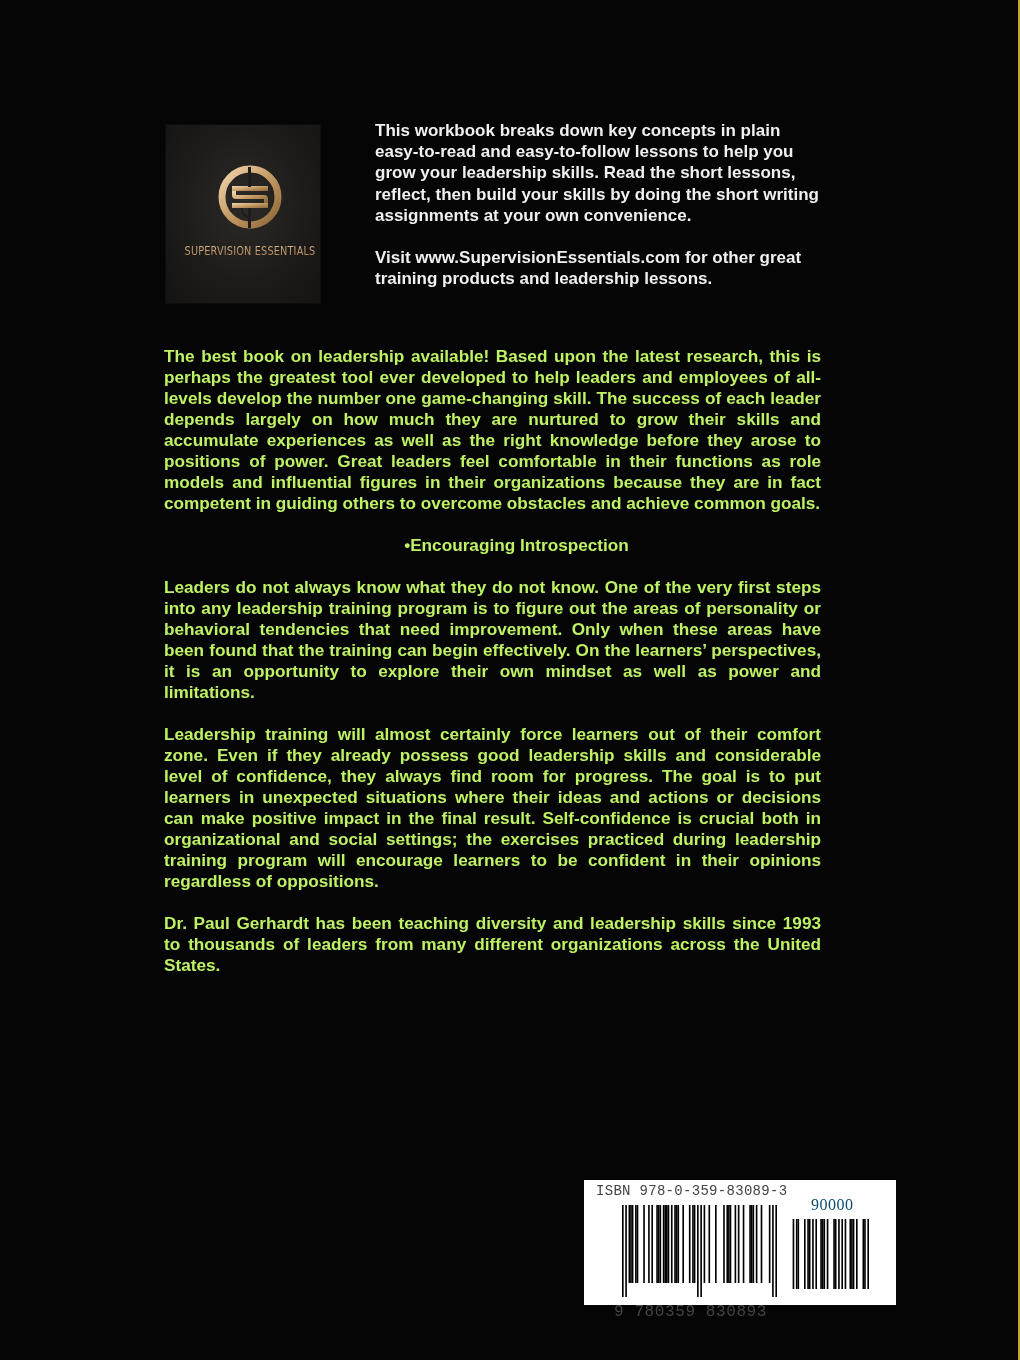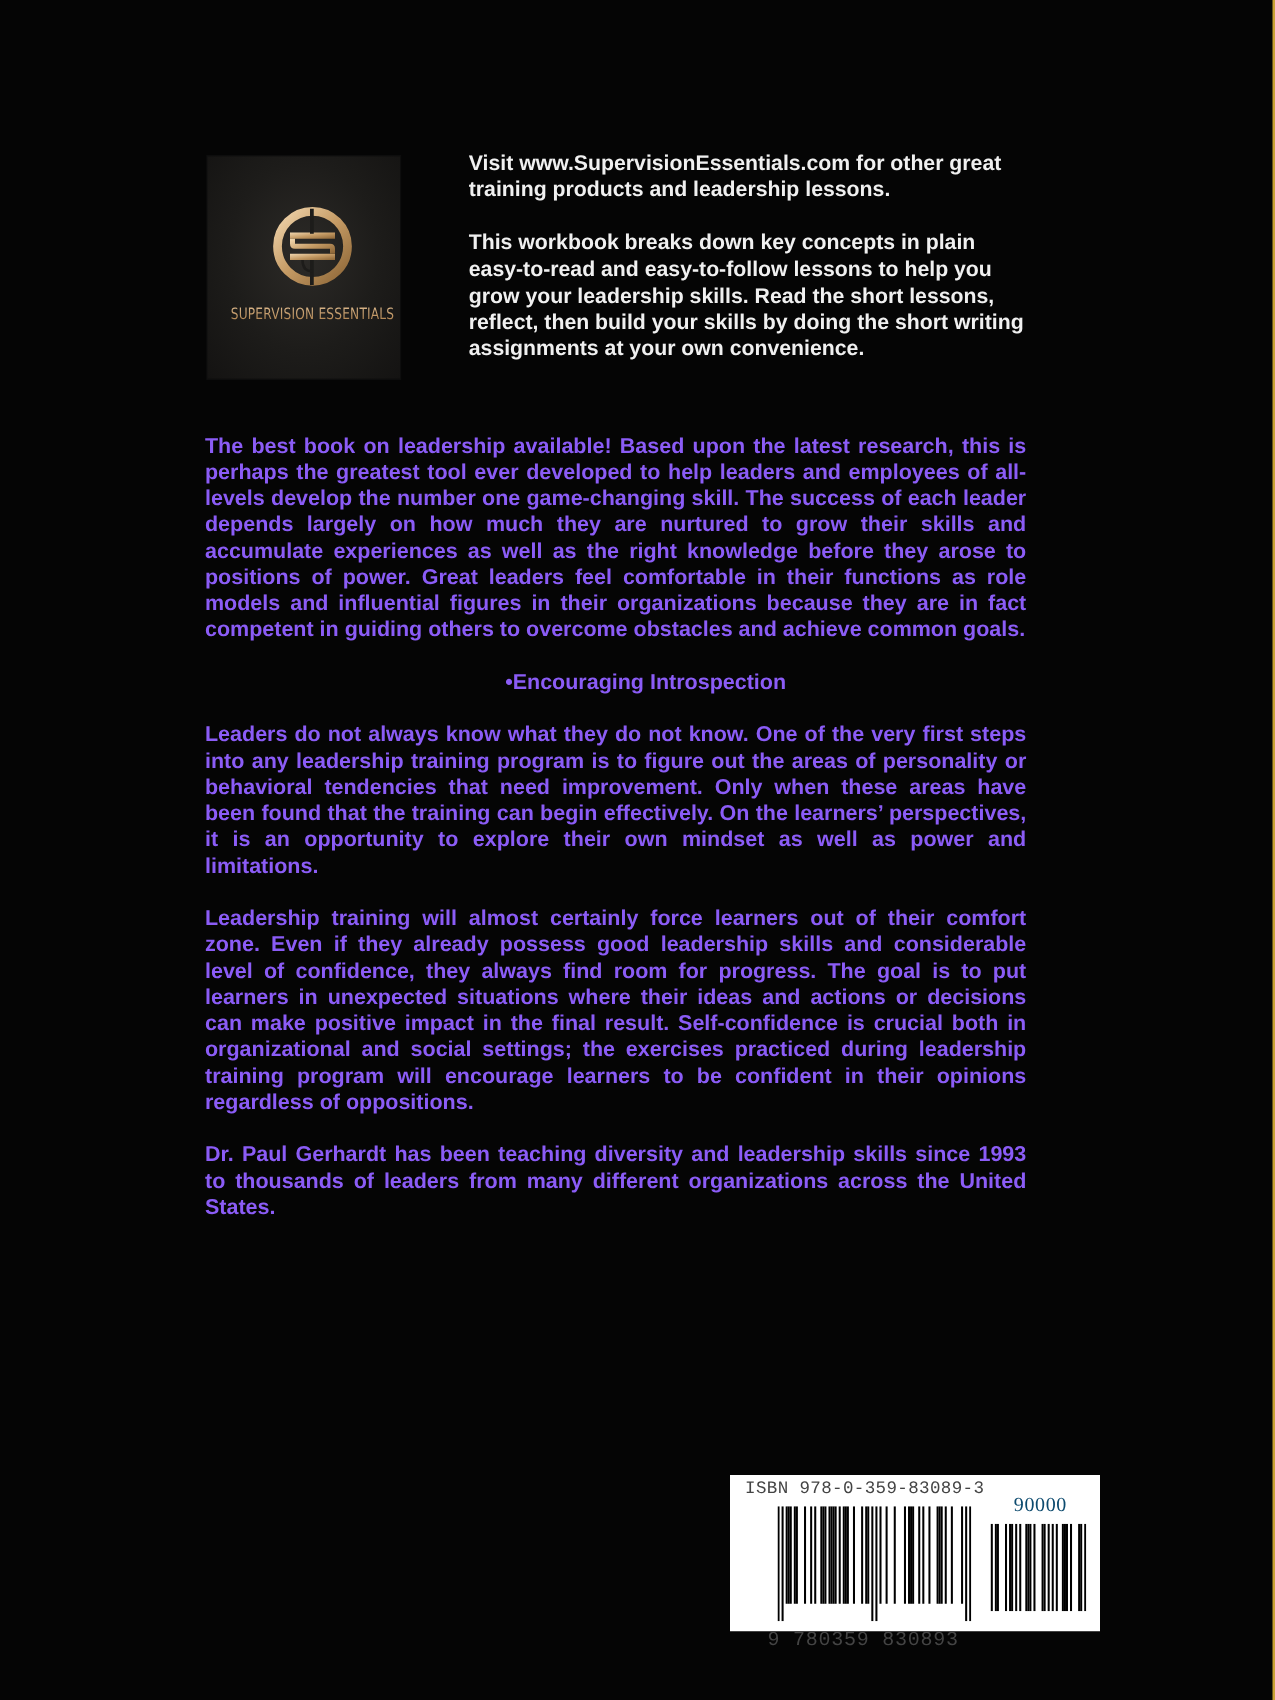--- a/index.html
+++ b/index.html
@@ -71,37 +71,38 @@
       margin: 0 0 21px 0;
     }
     .body-text {
       position: absolute;
       left: 164px;
       top: 346px;
       width: 657px;
       font-size: 17.2px;
       line-height: 21px;
       font-weight: bold;
-      color: #8b5cf6;
+      color: #bef264;
       text-align: justify;
     }
     .body-text p {
       margin: 0 0 21px 0;
     }
     .body-text p.bullet-head {
       text-align: center;
       margin-left: 48px;
     }
     .barcode-box {
       position: absolute;
       left: 584px;
       top: 1180px;
       width: 296px;
       height: 125px;
       background: #ffffff;
+      padding-left: 16px;
     }
     .isbn-label {
       position: absolute;
       left: 12px;
       top: 3px;
       font-family: "Liberation Mono", monospace;
       font-size: 14px;
       color: #444;
       letter-spacing: 0.3px;
       white-space: nowrap;
@@ -158,22 +159,22 @@
       <rect x="14" y="38" width="36" height="5" fill="url(#goldGrad)"></rect>
       <path d="M16 26 L16 30 Q16 32 18 32 L46 32 Q48 32 48 34 L48 38" fill="none" stroke="url(#goldGrad)" stroke-width="4"></path>
       <rect x="30" y="2" width="3" height="20" fill="#1d1c1a"></rect>
       <rect x="30" y="43" width="3" height="20" fill="#1d1c1a"></rect>
       <path d="M24 43 Q24 52 32 52" fill="none" stroke="#1d1c1a" stroke-width="2"></path>
     </svg>
     <div class="logo-text">SUPERVISION ESSENTIALS</div>
   </div>
 
   <div class="intro">
+    <p>This workbook breaks down key concepts in plain easy-to-read and easy-to-follow lessons to help you grow your leadership skills. Read the short lessons, reflect, then build your skills by doing the short writing assignments at your own convenience.</p>
     <p>Visit  www.SupervisionEssentials.com for other great training products and leadership lessons.</p>
-    <p>This workbook breaks down key concepts in plain easy-to-read and easy-to-follow lessons to help you grow your leadership skills. Read the short lessons, reflect, then build your skills by doing the short writing assignments at your own convenience.</p>
   </div>
 
   <div class="body-text">
     <p>The best book on leadership available! Based upon the latest research, this is perhaps the greatest tool ever developed to help leaders and employees of all-levels develop the number one game-changing skill. The success of each leader depends largely on how much they are nurtured to grow their skills and accumulate experiences as well as the right knowledge before they arose to positions of power. Great leaders feel comfortable in their functions as role models and influential figures in their organizations because they are in fact competent in guiding others to overcome obstacles and achieve common goals.</p>
     <p class="bullet-head">•Encouraging Introspection</p>
     <p>Leaders do not always know what they do not know. One of the very first steps into any leadership training program is to figure out the areas of personality or behavioral tendencies that need improvement. Only when these areas have been found that the training can begin effectively. On the learners’ perspectives, it is an opportunity to explore their own mindset as well as power and limitations.</p>
     <p>Leadership training will almost certainly force learners out of their comfort zone. Even if they already possess good leadership skills and considerable level of confidence, they always find room for progress. The goal is to put learners in unexpected situations where their ideas and actions or decisions can make positive impact in the final result. Self-confidence is crucial both in organizational and social settings; the exercises practiced during leadership training program will encourage learners to be confident in their opinions regardless of oppositions.</p>
     <p>Dr. Paul Gerhardt has been teaching diversity and leadership skills since 1993 to thousands of leaders from many different organizations across the United States.</p>
   </div>
 

